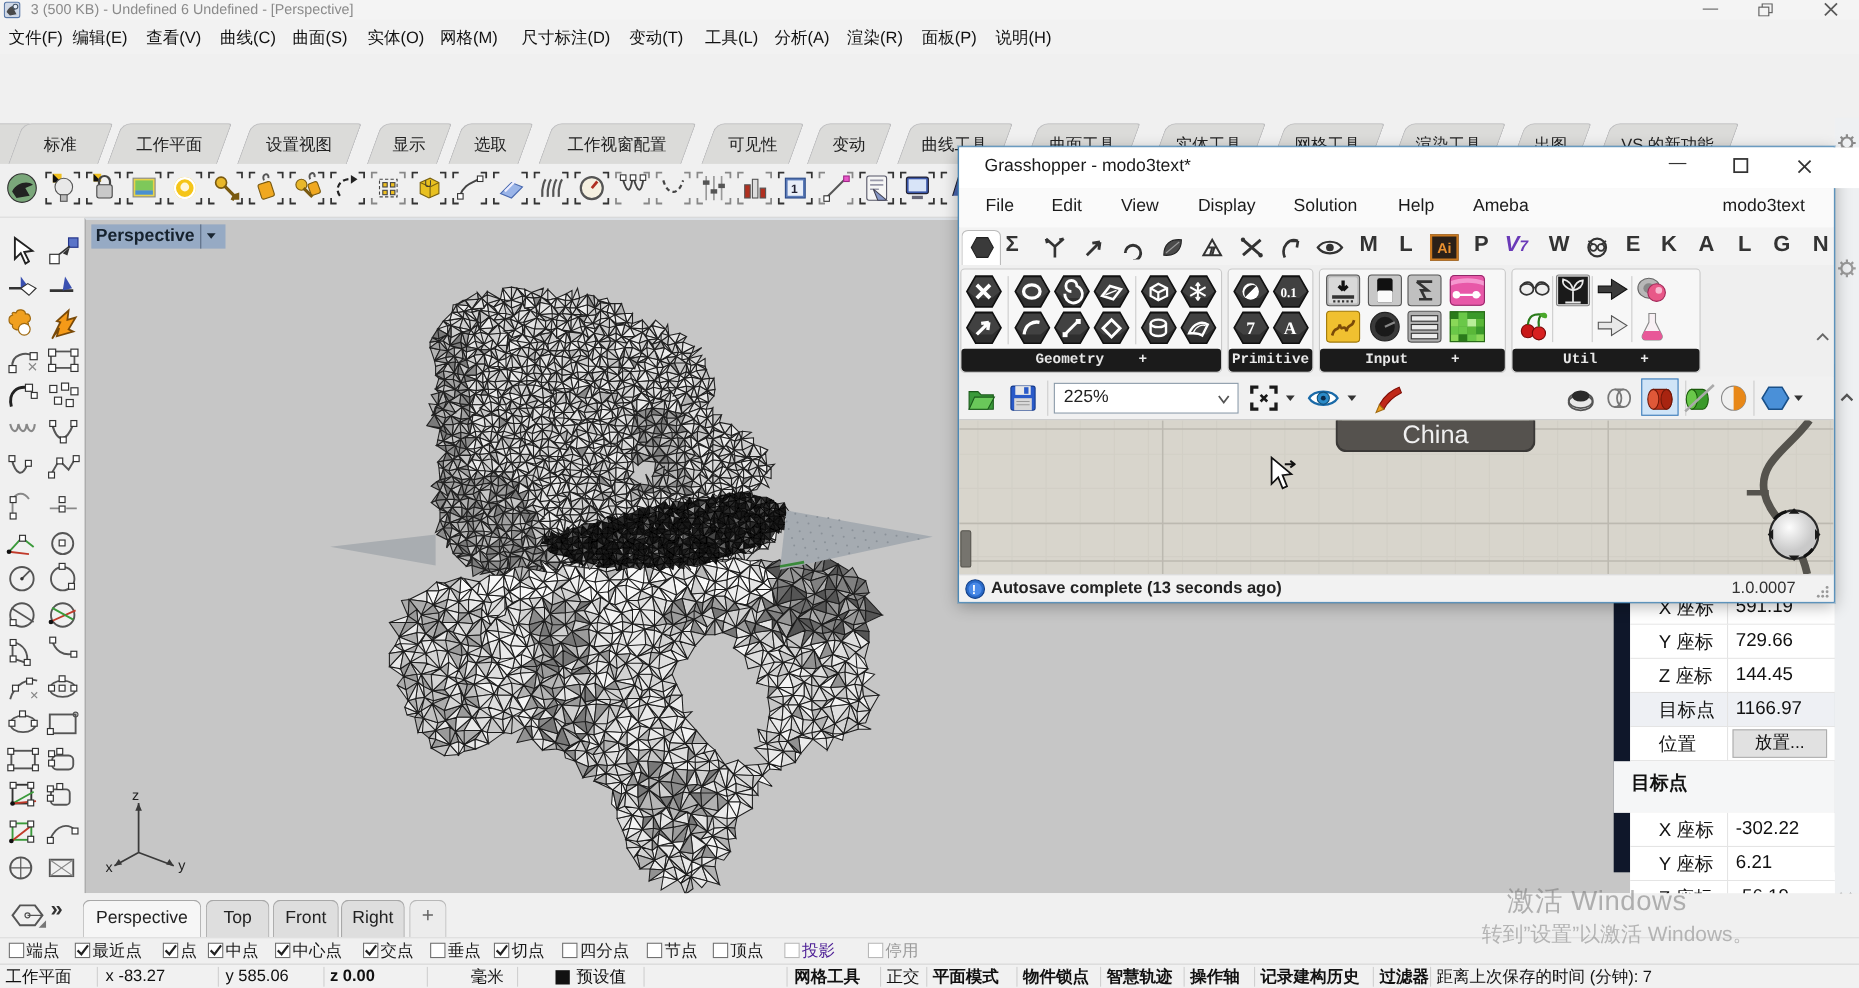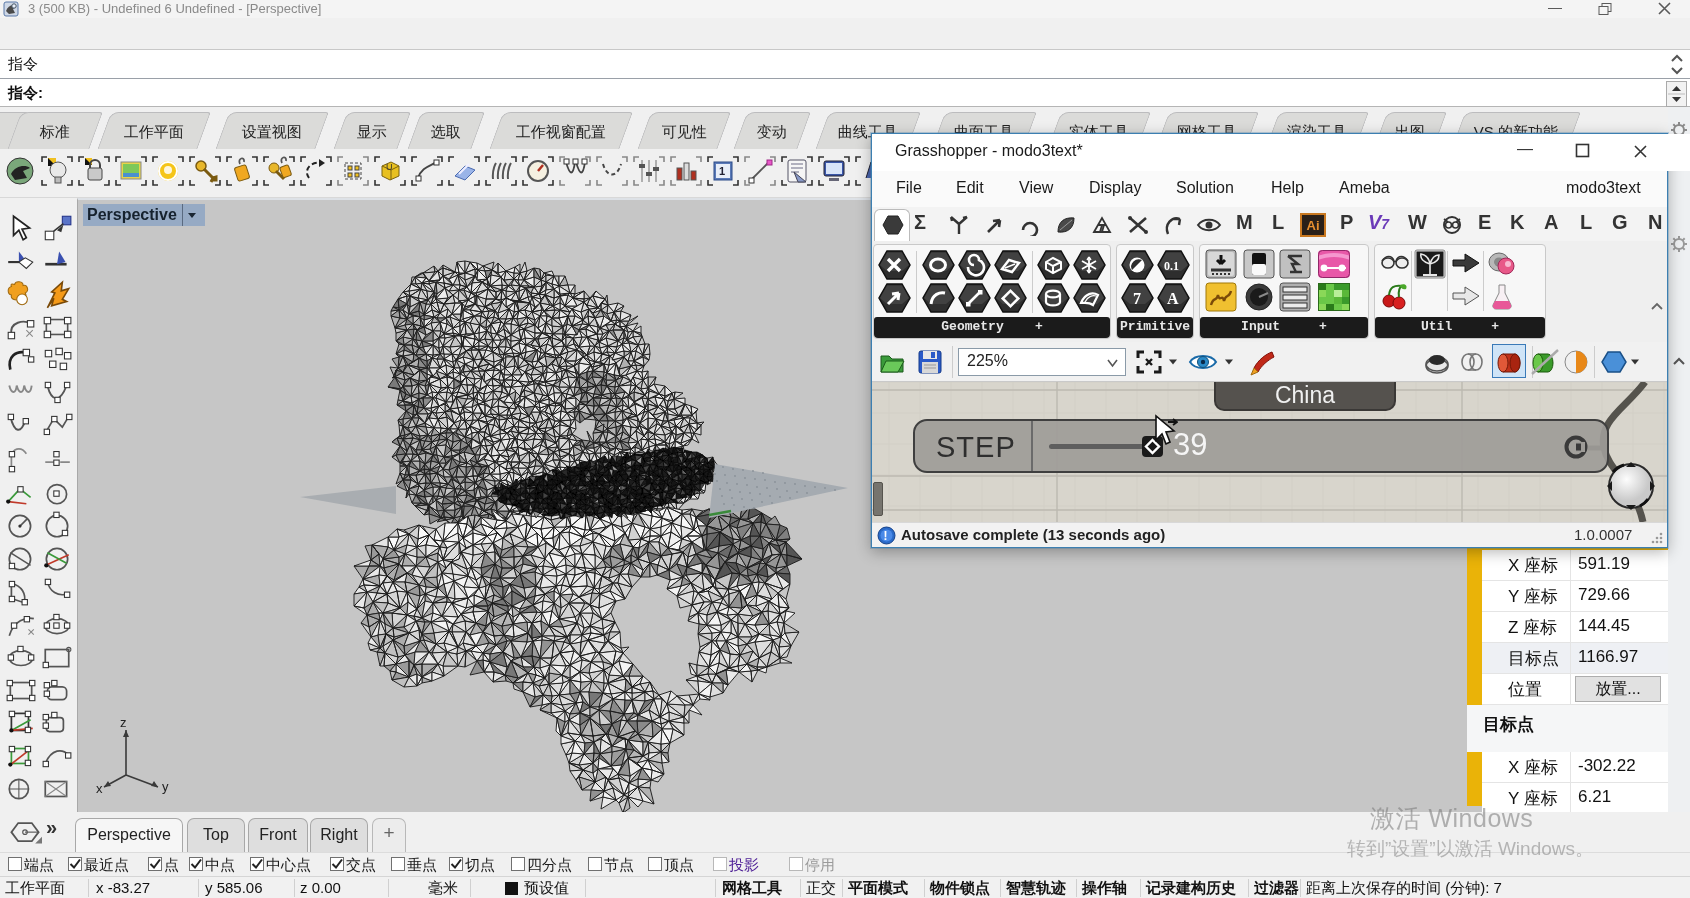--- a/index.html
+++ b/index.html
@@ -14,21 +14,21 @@
 #tabrow{left:0;top:107px;width:1690px;height:42px;background:#f0f0f0}
 .tab{position:absolute;top:5px;height:38px;background:#dbdbd9;border:1px solid #bcbcbe;border-bottom:none;
  border-radius:8px 3px 0 0;transform:skewX(-20deg);
  color:#222;font-size:15px;text-align:center;line-height:37px;white-space:nowrap}
 .tab span{display:inline-block;transform:skewX(20deg)}
 #toolbar{left:0;top:149px;width:1690px;height:49px;background:#f0f0f0;border-bottom:1px solid #d8d8d8}
 #sidebar{left:0;top:198px;width:77px;height:614px;background:#f0f0f0}
 #viewport{left:77px;top:198px;width:1613px;height:614px;background:#c6c6c6;border-left:1px solid #a8a8a8;border-top:2px solid #dde1e6}
 #vplabel{left:5px;top:4px;height:22px;background:#96aac4;color:#16222e;font-weight:bold;font-size:16px;padding:0 4px;line-height:22px}
 #vplabel .dd{display:inline-block;border-left:1px solid #5a6a80;margin-left:5px;padding:0 4px}
-#rightpanel{left:1467px;top:344px;width:201px;height:462px;background:#eab308;font-size:17px;color:#111}
+#rightpanel{left:1467px;top:331px;width:201px;height:462px;background:#0f172a;font-size:17px;color:#111}
 #rstrip{left:1668px;top:107px;width:22px;height:705px;background:#eef0f2}
 #vptabs{left:0;top:812px;width:1690px;height:40px;background:#f0f0f0}
 .vtab{position:absolute;top:6px;height:34px;border:1px solid #a8a8a8;border-bottom:none;border-radius:7px 7px 0 0;
  background:#dedede;font-size:16px;color:#222;text-align:center}
 #snapbar{left:0;top:852px;width:1690px;height:24px;background:#f0f0f0;border-top:1px solid #dcdcdc;font-size:15px;color:#1a1a1a}
 .snap{position:absolute;top:2px;height:20px;line-height:20px}
 .cb{position:absolute;top:4px;width:14px;height:14px;background:#fff;border:1px solid #707070}
 #statusbar{left:0;top:876px;width:1690px;height:22px;background:#f1f1f1;border-top:1px solid #d5d5d5;font-size:15px;color:#111}
 .st{position:absolute;top:2px;white-space:nowrap}
 .sep{position:absolute;top:2px;width:1px;height:18px;background:#d0d0d0}
@@ -58,33 +58,35 @@
       <div class="abs" style="left:28px;top:1px">3 (500 KB) - Undefined 6 Undefined - [Perspective]</div>
       <div class="wbtn" style="left:1540px;width:30px;text-align:center">—</div>
       <svg class="abs" style="left:1598px;top:3px" width="16" height="12">
         <rect x="4" y="0.5" width="9" height="8" fill="none" stroke="#5a5a5a"></rect>
         <rect x="1" y="3.5" width="9" height="8" fill="#f4f4f4" stroke="#5a5a5a"></rect>
       </svg>
       <svg class="abs" style="left:1658px;top:2px" width="13" height="13">
         <path d="M1 1 L12 12 M12 1 L1 12" stroke="#5a5a5a" stroke-width="1.6"></path>
       </svg>
     </div>
-    <div class="abs" id="cmd">
-      <div class="r1"></div>
-      <div class="t" style="top:5px">指令</div>
-      <div class="t" style="top:34px;font-weight:bold">指令:</div>
-      <svg class="abs" style="left:1669px;top:3px" width="16" height="24">
-        <path d="M3 8 L8 3 L13 8" fill="none" stroke="#555" stroke-width="2"></path>
-        <path d="M3 15 L8 20 L13 15" fill="none" stroke="#555" stroke-width="2"></path>
-      </svg>
-      <div class="abs" style="left:1666px;top:31px;width:21px;height:26px;border:1px solid #aaa;background:#f2f2f2"><svg width="19" height="24">
-          <path d="M5 9 L9.5 4 L14 9 Z" fill="#333"></path>
-          <rect x="1" y="11.5" width="17" height="1" fill="#bbb"></rect>
-          <path d="M5 15 L9.5 20 L14 15 Z" fill="#333"></path>
-        </svg></div>
+    <div class="abs" id="menubar">
+      <div class="mi" style="left:8px">文件(F)</div>
+      <div class="mi" style="left:66px">编辑(E)</div>
+      <div class="mi" style="left:133px">查看(V)</div>
+      <div class="mi" style="left:200px">曲线(C)</div>
+      <div class="mi" style="left:266px">曲面(S)</div>
+      <div class="mi" style="left:334px">实体(O)</div>
+      <div class="mi" style="left:400px">网格(M)</div>
+      <div class="mi" style="left:474px">尺寸标注(D)</div>
+      <div class="mi" style="left:572px">变动(T)</div>
+      <div class="mi" style="left:641px">工具(L)</div>
+      <div class="mi" style="left:704px">分析(A)</div>
+      <div class="mi" style="left:770px">渲染(R)</div>
+      <div class="mi" style="left:838px">面板(P)</div>
+      <div class="mi" style="left:905px">说明(H)</div>
     </div>
     <div class="abs" id="tabrow">
       <div class="tab" style="left:-20px;width:42px"></div>
       <div class="tab" style="left:14px;width:82px"><span>标准</span></div>
       <div class="tab" style="left:104px;width:100px"><span>工作平面</span></div>
       <div class="tab" style="left:222px;width:100px"><span>设置视图</span></div>
       <div class="tab" style="left:340px;width:64px"><span>显示</span></div>
       <div class="tab" style="left:414px;width:64px"><span>选取</span></div>
       <div class="tab" style="left:496px;width:130px"><span>工作视窗配置</span></div>
       <div class="tab" style="left:644px;width:80px"><span>可见性</span></div>
@@ -681,21 +683,21 @@
       <div class="cb" style="left:713px;border-color:#b8b8b8"></div>
       <div class="snap" style="left:729px;color:#4c1d95">投影</div>
       <div class="cb" style="left:789px;border-color:#b8b8b8"></div>
       <div class="snap" style="left:805px;color:#9a9a9a">停用</div>
     </div>
     <div class="abs" id="statusbar">
       <div class="abs" style="left:505px;top:5px;width:13px;height:13px;background:#111"></div>
       <div class="st" style="left:5px;font-weight:normal">工作平面</div>
       <div class="st" style="left:96px;font-weight:normal">x -83.27</div>
       <div class="st" style="left:205px;font-weight:normal">y 585.06</div>
-      <div class="st" style="left:300px;font-weight:normal">z 0.00</div>
+      <div class="st" style="left:300px;font-weight:bold">z 0.00</div>
       <div class="st" style="left:428px;font-weight:normal">毫米</div>
       <div class="st" style="left:524px;font-weight:normal">预设值</div>
       <div class="st" style="left:722px;font-weight:bold">网格工具</div>
       <div class="st" style="left:806px;font-weight:normal">正交</div>
       <div class="st" style="left:848px;font-weight:bold">平面模式</div>
       <div class="st" style="left:930px;font-weight:bold">物件锁点</div>
       <div class="st" style="left:1006px;font-weight:bold">智慧轨迹</div>
       <div class="st" style="left:1082px;font-weight:bold">操作轴</div>
       <div class="st" style="left:1146px;font-weight:bold">记录建构历史</div>
       <div class="st" style="left:1254px;font-weight:bold">过滤器</div>
@@ -1115,35 +1117,20 @@
             <path d="M185 0 V140"></path>
             <path d="M590 0 V140"></path>
             <path d="M0 8 H795"></path>
             <path d="M0 94 H795"></path>
             <path d="M0 128 H795"></path>
           </g>
           <path d="M773 0 C755 25 726 38 732 66 C737 90 762 100 771 140" fill="none" stroke="#55534d" stroke-width="7"></path>
           <path d="M716 66 L736 66" stroke="#55534d" stroke-width="5"></path>
         </svg>
         <div class="abs" style="left:342px;top:0px;width:182px;height:29px;background:#55524e;border-radius:0 0 10px 10px;border:2px solid #3a3836;border-top:none;color:#f0f0f0;font-size:23px;text-align:center;line-height:27px">China</div>
-        <div class="abs" style="left:41px;top:37px;width:696px;height:54px;background:rgba(158,156,152,.92);border:2.5px solid #3f3f3f;border-radius:14px">
-          <div class="abs" style="left:21px;top:10px;font-size:29px;color:#2e2e2e;letter-spacing:1px">STEP</div>
-          <div class="abs" style="left:116px;top:0;width:2px;height:50px;background:#6a6a6a"></div>
-          <div class="abs" style="left:134px;top:23px;width:96px;height:5px;background:#5e5e5e;border-radius:3px"></div>
-          <svg class="abs" style="left:224px;top:12px" width="28" height="28">
-            <rect x="3" y="3" width="21" height="21" rx="4" fill="#1a1a1a"></rect>
-            <path d="M13.5 7 L20 13.5 L13.5 20 L7 13.5 Z" fill="none" stroke="#fff" stroke-width="2.4"></path>
-          </svg>
-          <div class="abs" style="left:258px;top:6px;font-size:31px;color:#f5f5f5">39</div>
-          <svg class="abs" style="left:648px;top:13px" width="26" height="26">
-            <circle cx="13" cy="13" r="9.5" fill="none" stroke="#3a3a3a" stroke-width="4"></circle>
-            <rect x="13" y="8" width="9" height="10" fill="#9e9c98"></rect>
-            <rect x="13" y="9.5" width="5" height="7" fill="#3a3a3a"></rect>
-          </svg>
-        </div>
         <svg class="abs" style="left:276px;top:32px" width="30" height="34">
           <path d="M8 2 L8 26 L14 20 L18 30 L22 28 L18 18 L26 17 Z" fill="#fff" stroke="#111" stroke-width="1.6"></path>
           <path d="M20 8 h8 m-3 -3 l4 3 -4 3" stroke="#111" stroke-width="1.8" fill="none"></path>
         </svg>
         <div class="abs" style="left:1px;top:100px;width:10px;height:34px;background:#76746e;border:1px solid #55534d;border-radius:2px"></div>
         <svg class="abs" style="left:732px;top:77px" width="56" height="56">
           <defs>
             <radialGradient id="nb" cx="40%" cy="35%">
               <stop offset="0" stop-color="#fdfdfd"></stop>
               <stop offset="1" stop-color="#c9c9c9"></stop>

